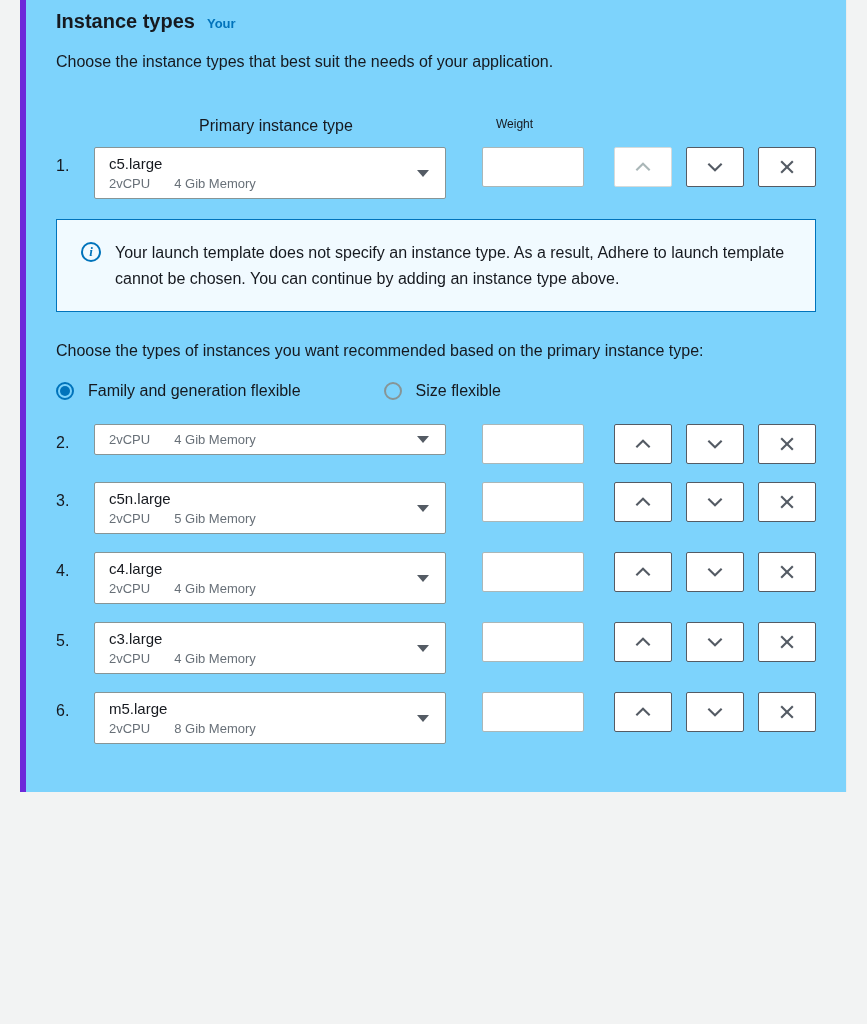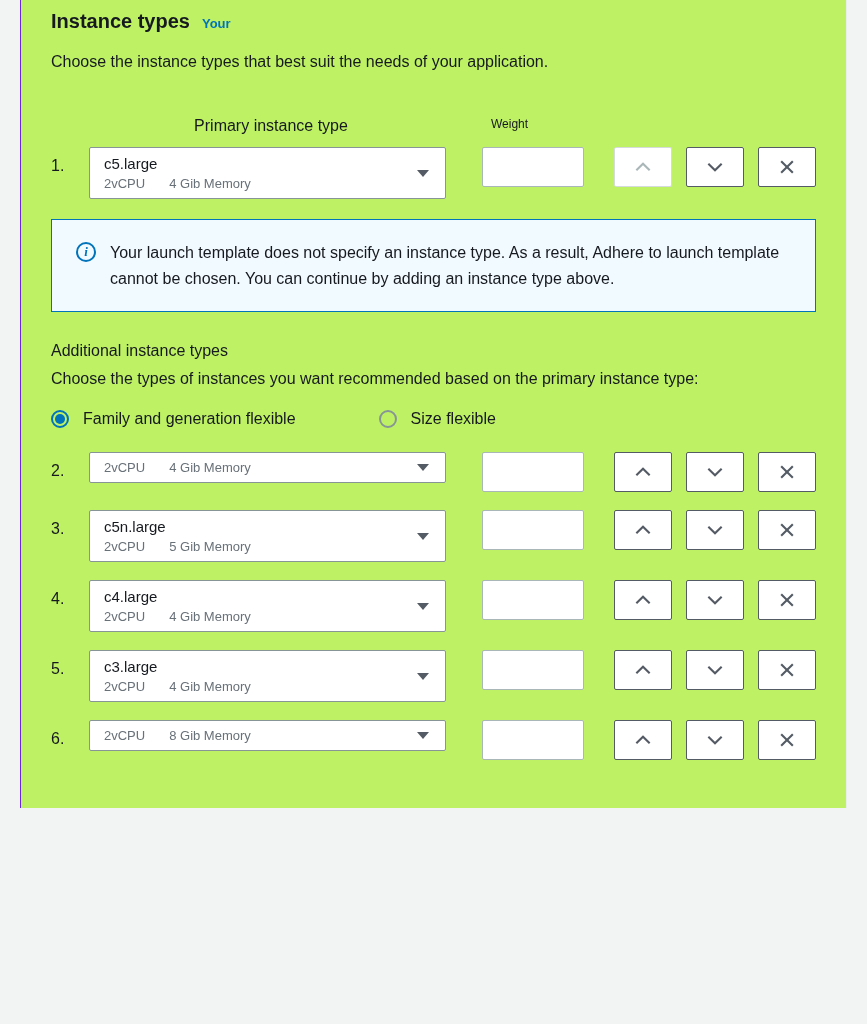--- a/index.html
+++ b/index.html
@@ -3,24 +3,24 @@
   <meta charset="utf-8">
   <style>
     * { box-sizing: border-box; margin: 0; padding: 0; }
     body {
       font-family: "Amazon Ember", "Helvetica Neue", Arial, sans-serif;
       background: #f2f3f3;
       color: #16191f;
       font-size: 14px;
     }
     .page {
-      background: #bef264;
+      background: #7dd3fc;
       margin: 0 20px;
       padding: 0 30px 30px 30px;
-      border-left: 1px solid #6d28d9;
+      border-left: 6px solid #6d28d9;
       border-right: 1px solid #eaeded;
     }
     .header {
       display: flex;
       align-items: baseline;
       gap: 12px;
       padding-top: 10px;
       padding-bottom: 20px;
     }
     .header h2 {
@@ -251,21 +251,20 @@
         </svg>
       </div>
     </div>
   </div>
 
   <div class="alert">
     <div class="alert-icon">i</div>
     <div class="alert-text">Your launch template does not specify an instance type. As a result, Adhere to launch template cannot be chosen. You can continue by adding an instance type above.</div>
   </div>
 
-  <div class="section-subtitle">Additional instance types</div>
   <div class="section-help">Choose the types of instances you want recommended based on the primary instance type:</div>
 
   <div class="radio-row">
     <div class="radio-option">
       <div class="radio-circle checked"></div>
       <span class="radio-label">Family and generation flexible</span>
     </div>
     <div class="radio-option">
       <div class="radio-circle"></div>
       <span class="radio-label">Size flexible</span>
@@ -397,20 +396,21 @@
           <line x1="5" y1="5" x2="19" y2="19" stroke="#545b64" stroke-width="2.5"></line>
           <line x1="19" y1="5" x2="5" y2="19" stroke="#545b64" stroke-width="2.5"></line>
         </svg>
       </div>
     </div>
   </div>
       <div class="instance-row">
     <div class="row-number">6.</div>
     <div class="instance-select">
       <div class="inner">
+        <div class="instance-name">m5.large</div>
         <div class="instance-specs">
           <span>2vCPU</span>
           <span>8 Gib Memory</span>
         </div>
       </div>
       <div class="caret-down"></div>
     </div>
     <input class="weight-input" value="" style="">
     <div class="controls">
       <div class="ctrl-btn">

